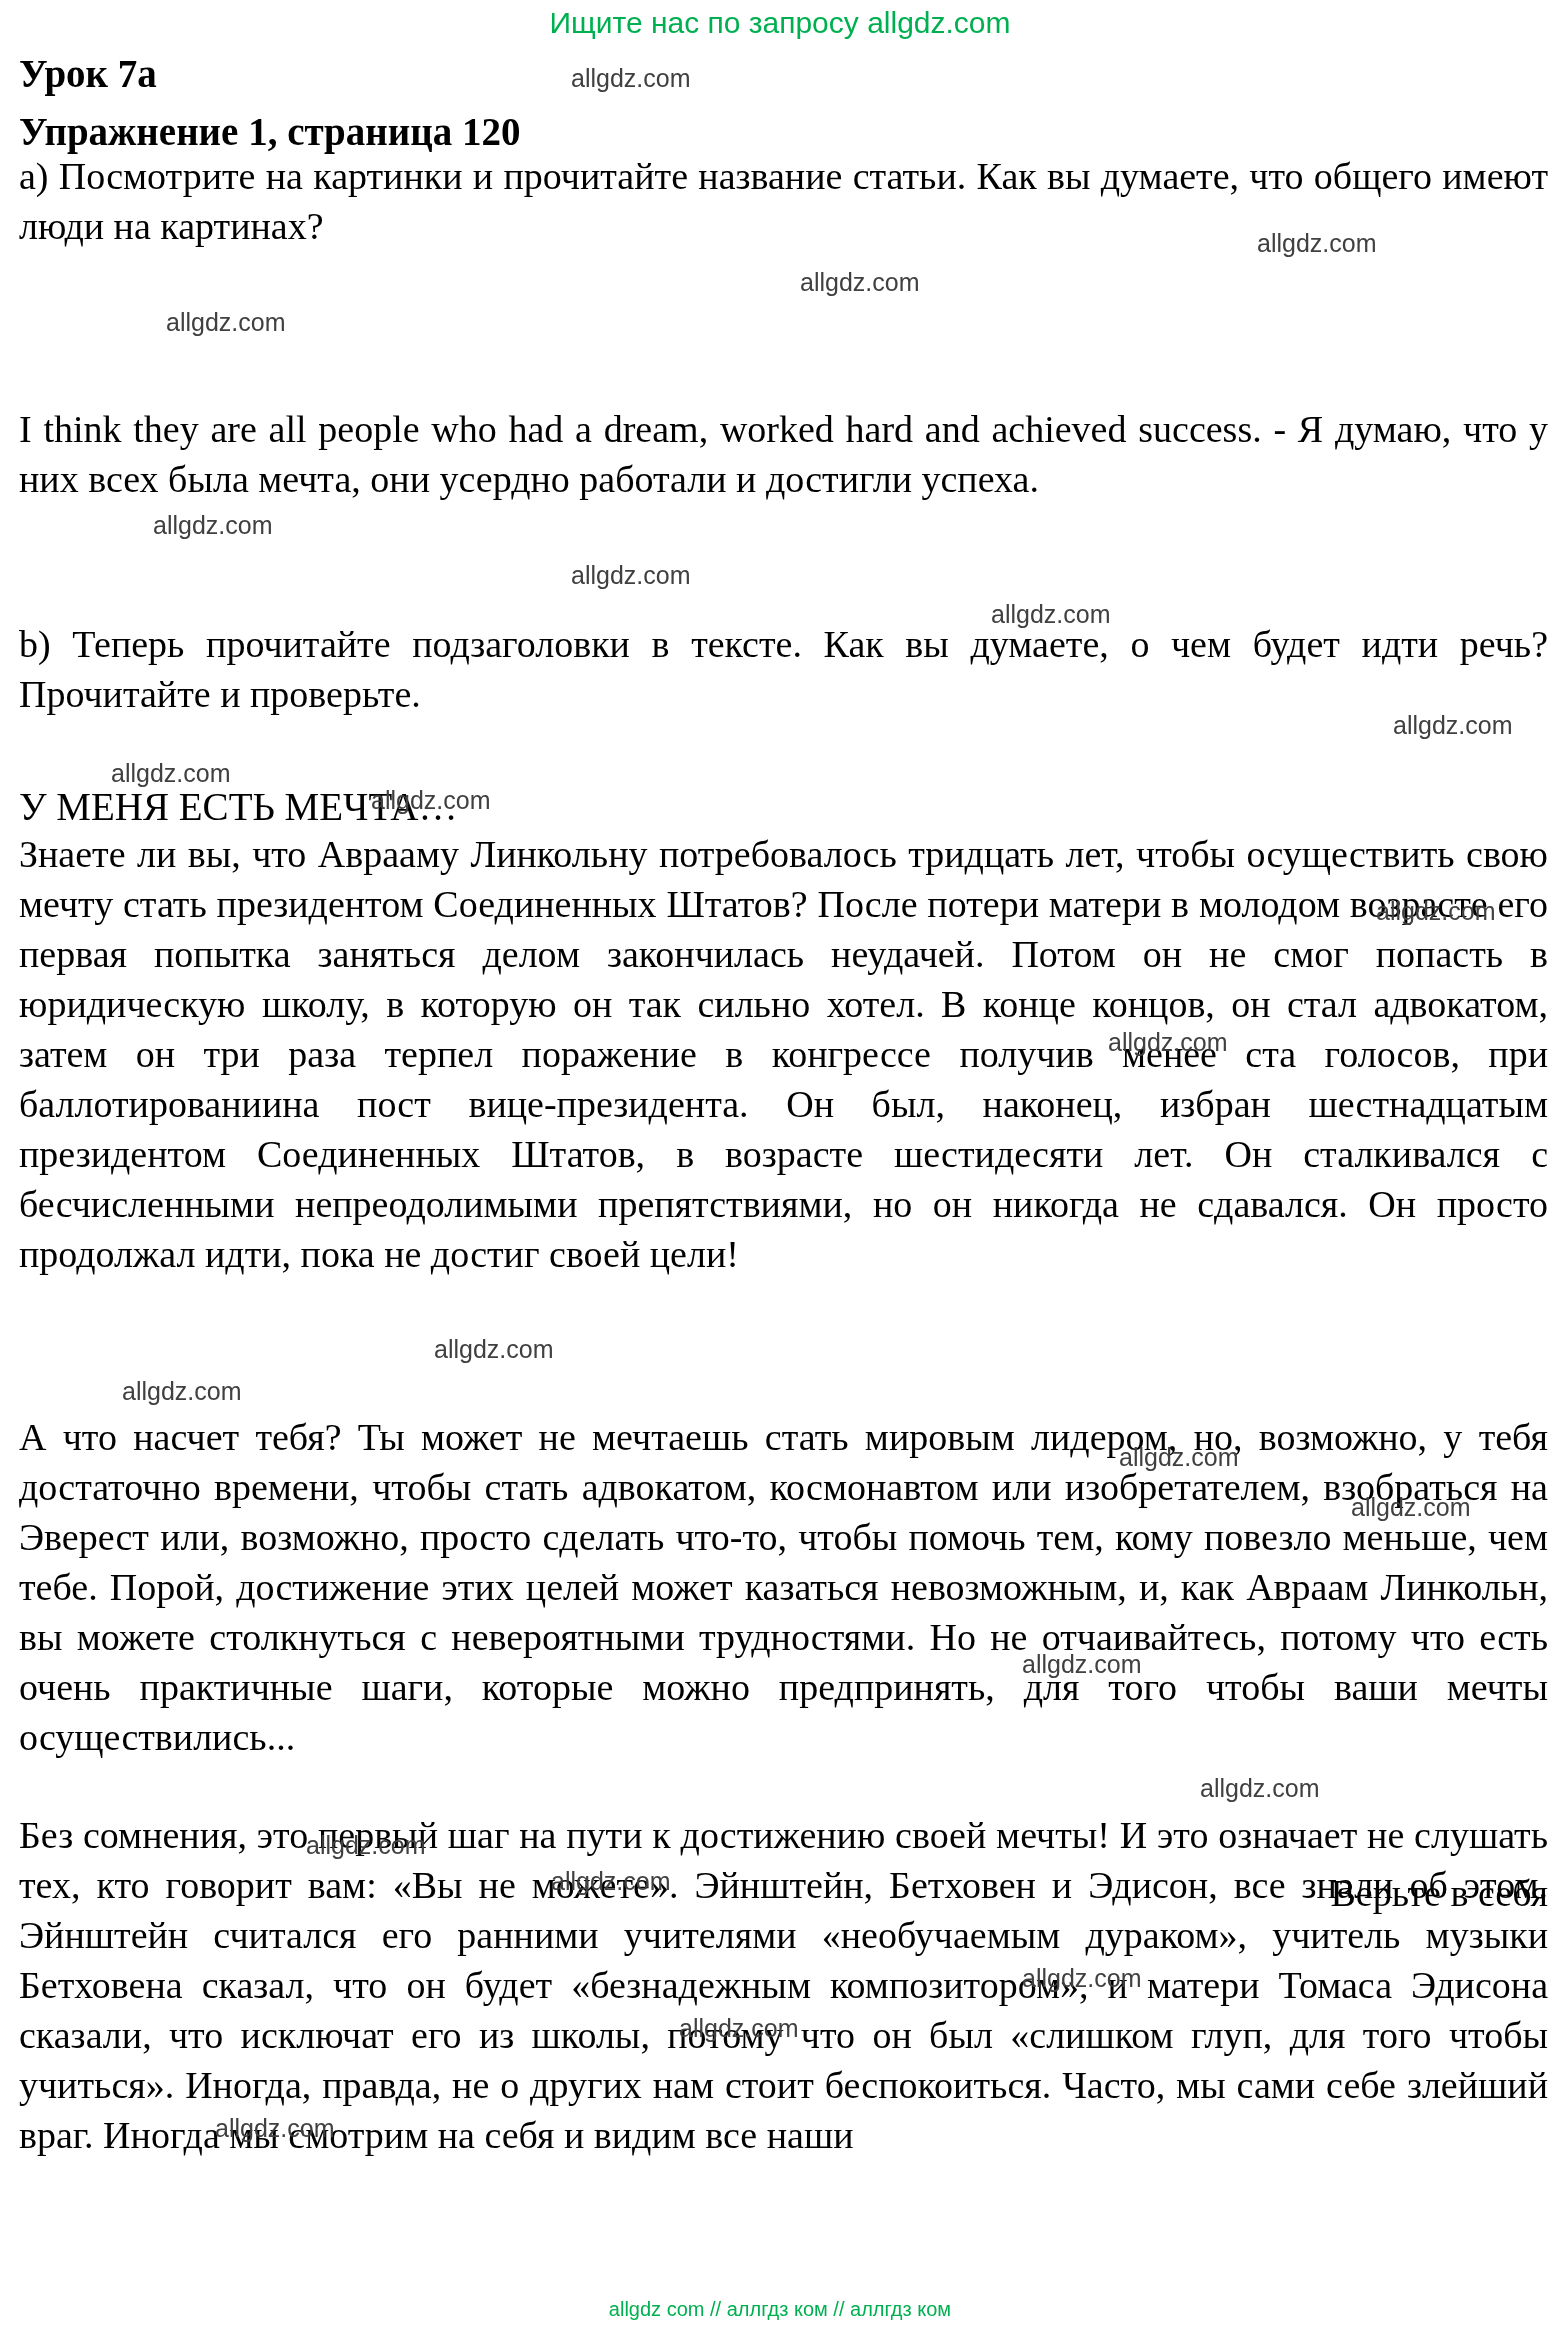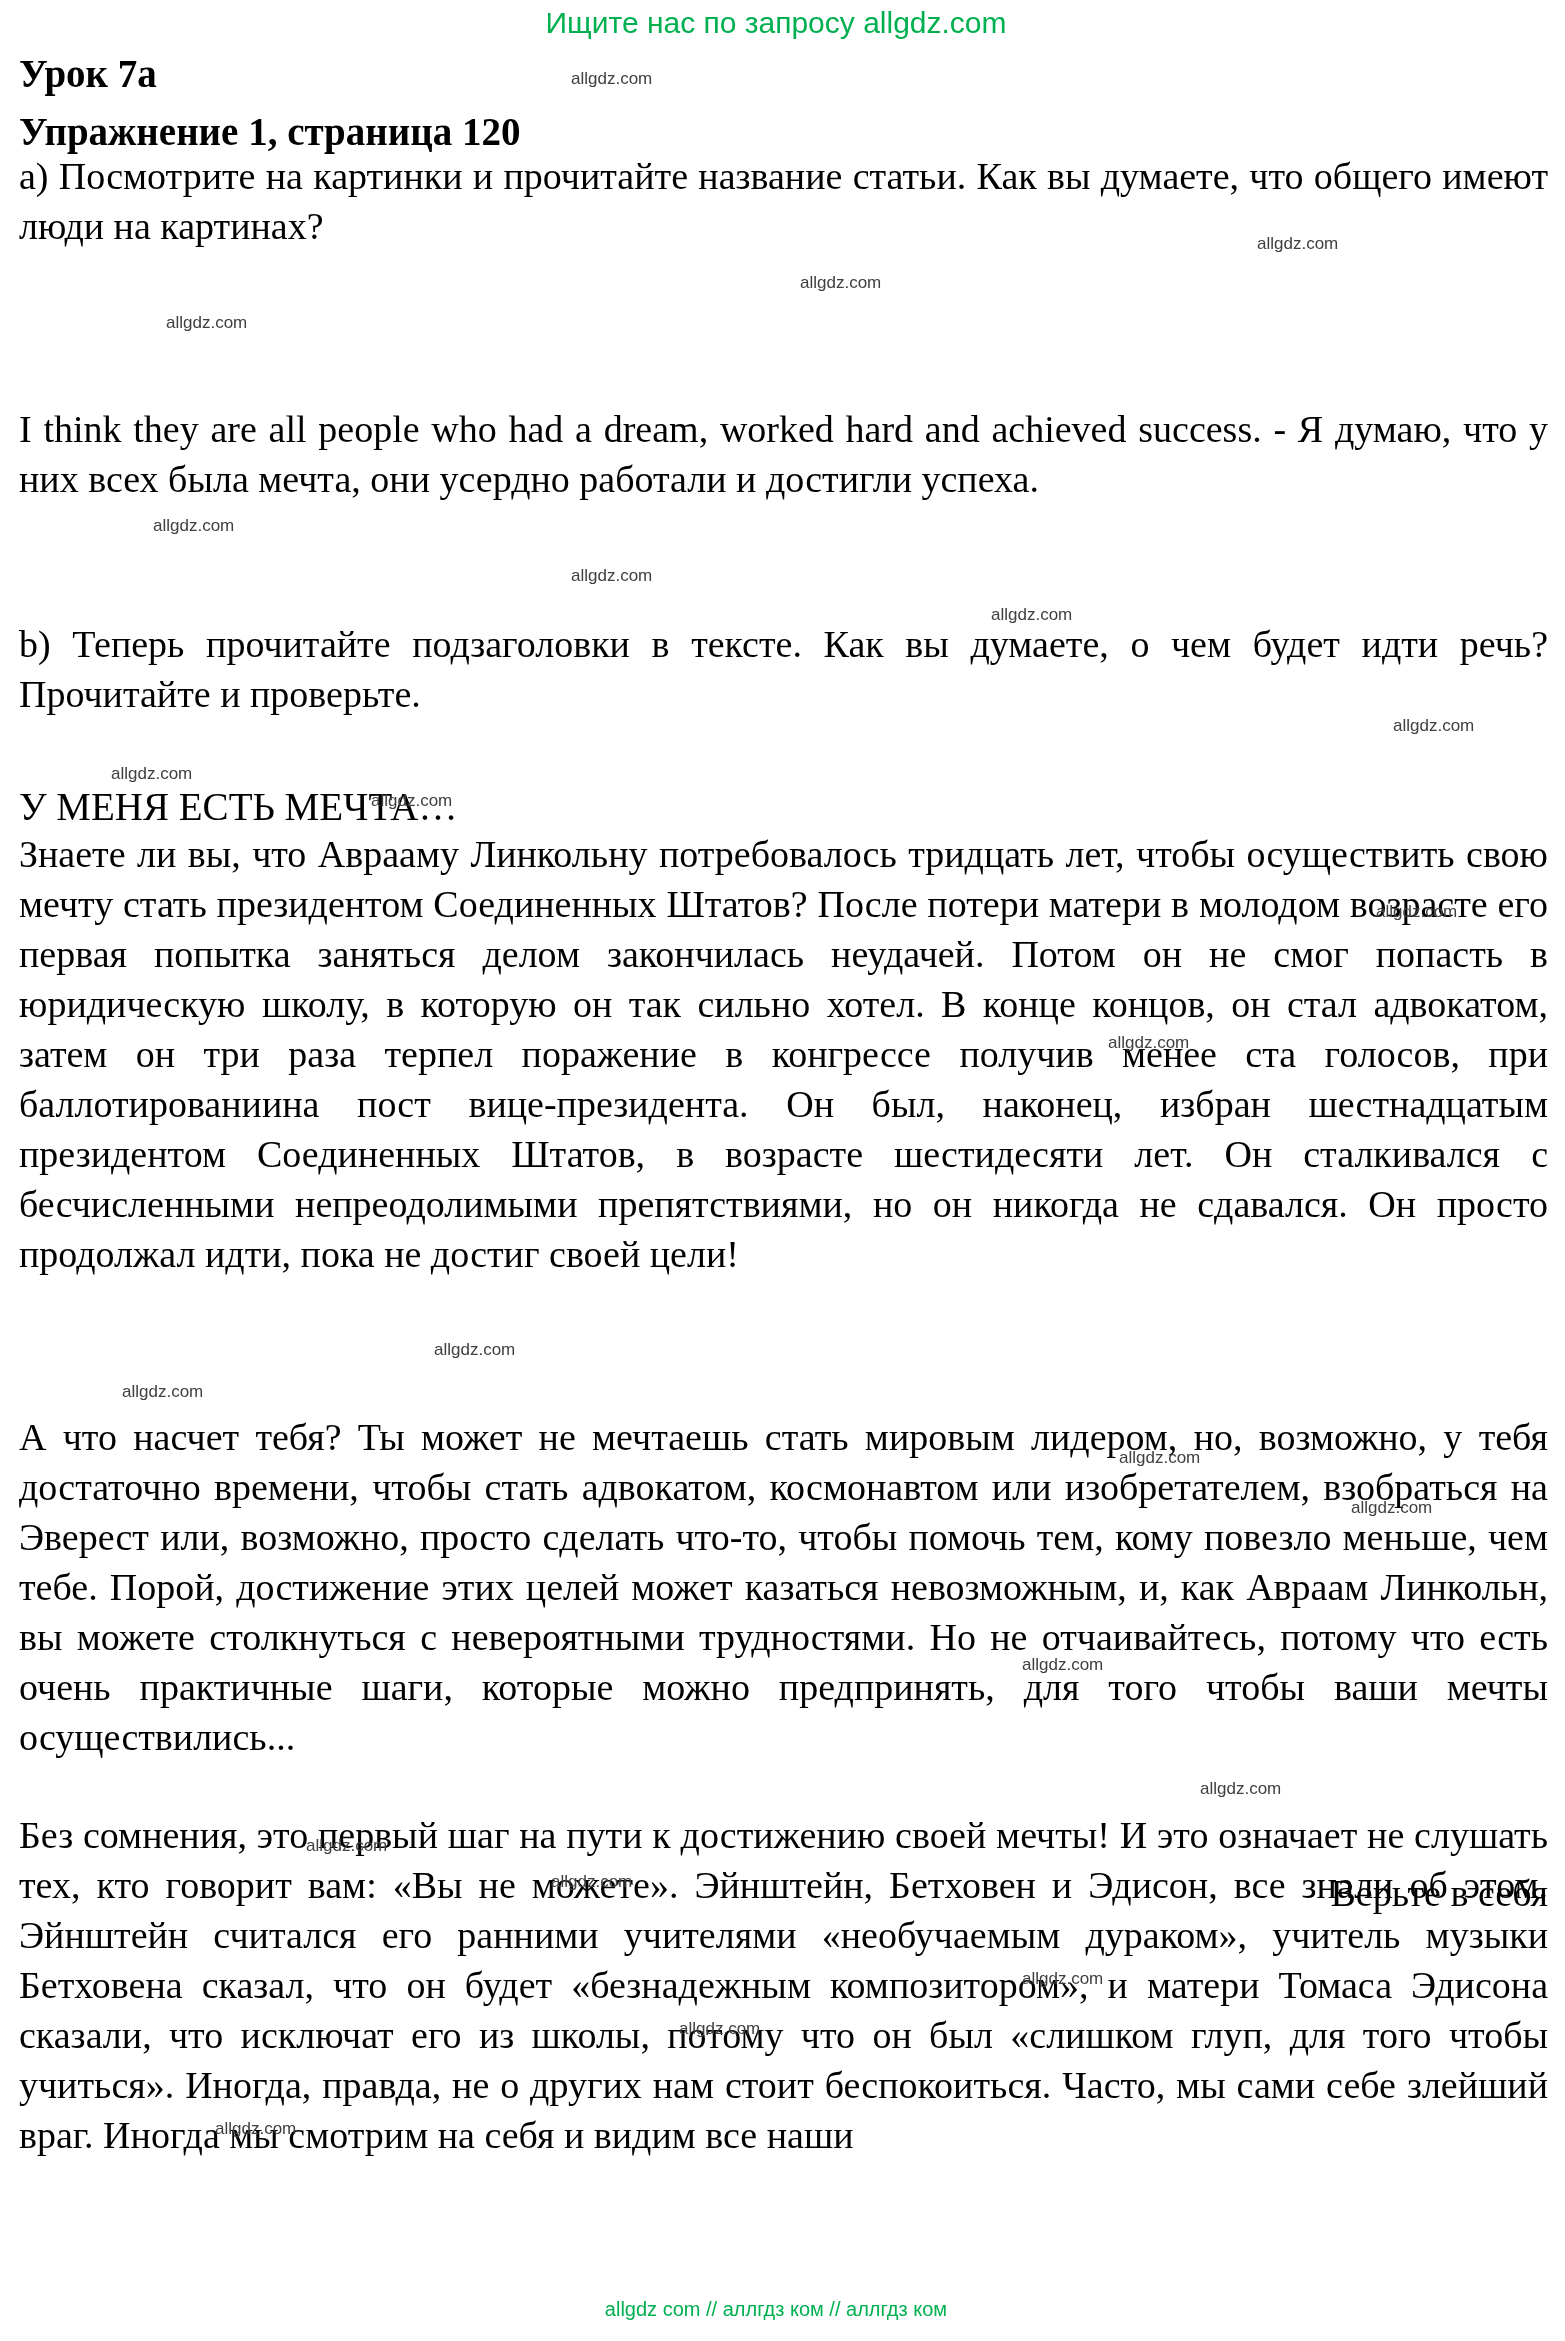--- a/index.html
+++ b/index.html
@@ -8,20 +8,21 @@
     background: #ffffff;
   }
   .page {
     position: relative;
     width: 1552px;
     height: 2342px;
     background: #ffffff;
     font-family: "Liberation Serif", serif;
     color: #000000;
     overflow: hidden;
+    padding-left: 8px;
   }
   .promo {
     position: absolute;
     left: 0;
     right: 0;
     text-align: center;
     font-family: "Liberation Sans", sans-serif;
     color: #00B050;
   }
   .promo.top  { top: 6.2px;    font-size: 30px; }
@@ -58,21 +59,21 @@
     line-height: 50px;
     text-align: left;
   }
   .pos-p1 { top: 829px; }
   .pos-p2 { top: 1412px; }
   .pos-sub { top: 1868px; text-align: right; }
   .pos-p3 { top: 1810px; }
   .wm {
     position: absolute;
     font-family: "Liberation Sans", sans-serif;
-    font-size: 17px;
+    font-size: 25px;
     line-height: 25px;
     color: #404040;
     white-space: nowrap;
   }
 </style>
 </head>
 <body>
 
 <div class="page">
 

